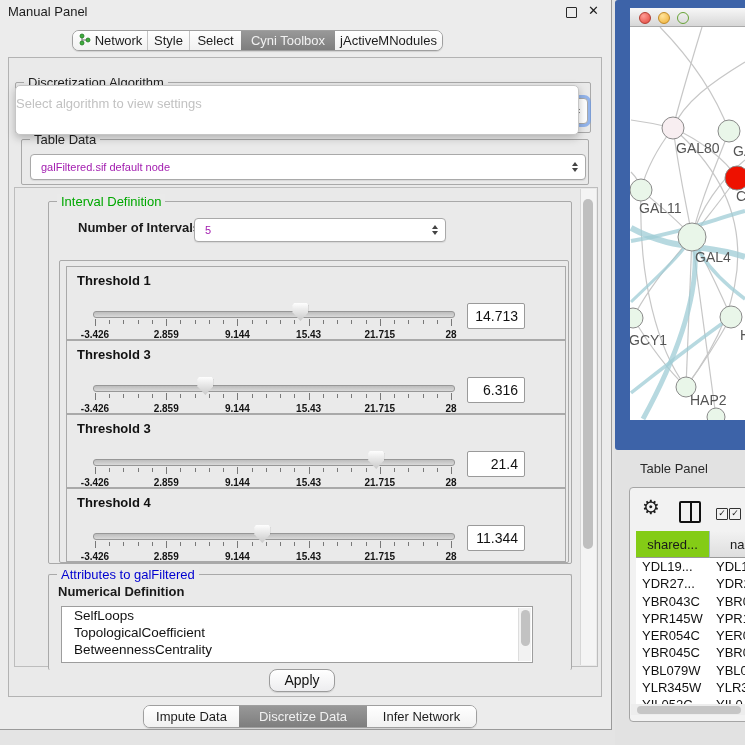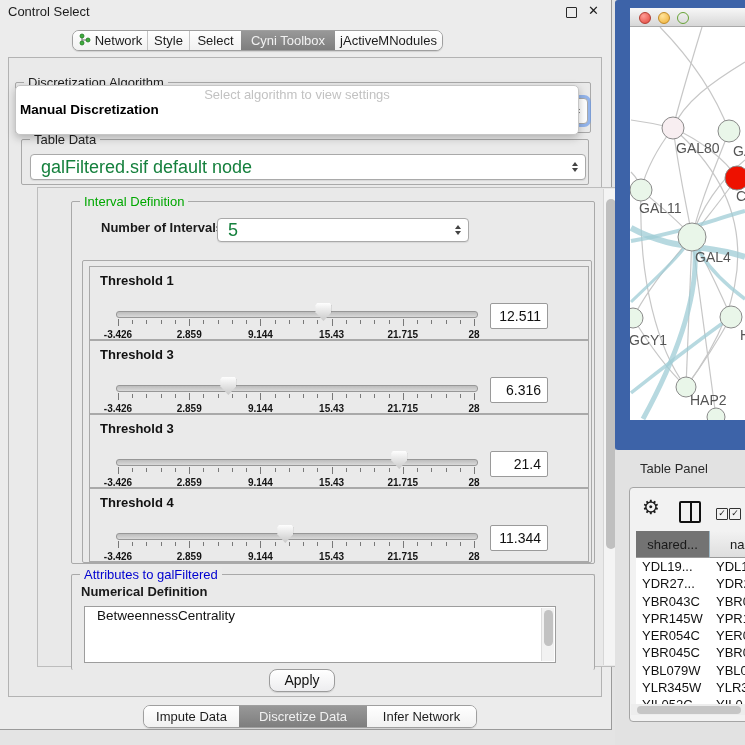--- a/index.html
+++ b/index.html
@@ -24,35 +24,35 @@
   .tab.selected{background:linear-gradient(#989898,#7e7e7e);color:#f1f1f1;border-left:none;}
   .tab.selected + .tab{border-left:none;}
   
   #content-panel{position:absolute;left:8px;top:57px;width:594px;height:640px;background:#eaeaea;
                  border:1px solid #b3b3b3;box-sizing:border-box;}
   .group{position:absolute;border:1px solid #a9a9a9;border-radius:2px;box-sizing:border-box;}
   .group-title{position:absolute;top:-8px;left:8px;background:#eaeaea;padding:0 4px;font-size:13px;color:#222;}
   .group-title.green{color:#00a800;}
   .group-title.blue{color:#0000d0;}
   
-  .combo{position:absolute;background:#fff;border:1px solid #a9a9a9;border-radius:4px;font-size:18px;color:#15803d;
+  .combo{position:absolute;background:#fff;border:1px solid #a9a9a9;border-radius:4px;font-size:11px;color:#a21caf;
          display:flex;align-items:center;padding:0 22px 0 10px;box-sizing:border-box;box-shadow:0 1px 1px rgba(0,0,0,.08);text-align:right;}
   .combo .arrows{position:absolute;right:7px;top:50%;transform:translateY(-50%);display:flex;flex-direction:column;gap:2px;}
   .arr-up{width:0;height:0;border-left:3.5px solid transparent;border-right:3.5px solid transparent;border-bottom:4.5px solid #444;}
   .arr-dn{width:0;height:0;border-left:3.5px solid transparent;border-right:3.5px solid transparent;border-top:4.5px solid #444;}
   .focus-ring{box-shadow:0 0 0 3px rgba(100,150,235,.65);}
   
   #algo-popup{position:absolute;left:6px;top:27px;width:564px;height:50px;background:#fff;border:1px solid #c6c6c6;
               border-radius:5px;box-shadow:0 3px 8px rgba(0,0,0,.25);z-index:20;box-sizing:border-box;}
-  #algo-popup .hint{display:block;text-align:center;color:#c2c2c2;font-size:13px;padding-top:1px;height:15px;}
+  #algo-popup .hint{display:block;text-align:left;color:#c2c2c2;font-size:13px;padding-top:10px;height:15px;}
   #algo-popup .opt{display:block;font-size:13.5px;color:#000;padding-left:4px;height:15px;line-height:15px;}
   #algo-popup .opt.b{font-weight:bold;}
   
   #scrollpane{position:absolute;left:5px;top:129px;width:584px;height:480px;border:1px solid #bdbdbd;
-              background:#e9e9e9;box-sizing:border-box;margin-left:23px;}
+              background:#e9e9e9;box-sizing:border-box;}
   .vscroll{position:absolute;right:1px;top:1px;width:15px;height:476px;background:#f4f4f4;border-left:1px solid #d6d6d6;}
   .vscroll .thumb-v{position:absolute;left:2px;width:10px;border-radius:5px;background:#bfbfbf;}
   
   #noi-label{position:absolute;font-weight:bold;font-size:13px;}
   
   .th-panel{position:absolute;left:6px;width:500px;height:74px;border:1px solid #a9a9a9;background:#eaeaea;box-sizing:border-box;}
   .th-label{position:absolute;left:10px;top:6px;font-weight:bold;font-size:13px;color:#111;}
   .slider{position:absolute;left:26px;top:36px;width:364px;height:38px;}
   .track{position:absolute;left:0;width:360px;top:8px;height:5px;border:1px solid #979797;border-radius:3px;
          background:linear-gradient(#bdbdbd,#d9d9d9);}
@@ -98,39 +98,39 @@
   #gear-icon{position:absolute;left:12px;top:9px;font-size:20px;color:#1d1d1d;line-height:20px;}
   #col-icon{position:absolute;left:49px;top:13px;width:18px;height:18px;border:2px solid #111;border-radius:2px;}
   #col-icon span{position:absolute;left:50%;top:0;width:2px;height:100%;background:#111;}
   .cb{position:absolute;top:20px;width:10px;height:10px;border:1.5px solid #333;border-radius:1px;font-size:9px;
       line-height:9px;text-align:center;color:#222;font-weight:bold;}
   
   #tbl{position:absolute;left:6px;top:43px;width:170px;height:173px;background:#fff;}
   #tbl-header{position:absolute;left:0;top:0;height:27px;display:flex;}
   .hcell{box-sizing:border-box;font-size:13px;display:flex;align-items:center;justify-content:center;
          border-right:1px solid #9fb9c6;border-bottom:1px solid #999;}
-  .hcell.sel{background:#737373;}
+  .hcell.sel{background:#84cc16;}
   .hcell.norm{background:linear-gradient(#f2f2f2,#dedede);border-right:1px solid #bbb;justify-content:flex-start;padding-left:20px;}
   #tbl-rows{position:absolute;left:0;top:27px;width:170px;height:146px;overflow:hidden;}
   .trow{display:flex;height:17.3px;line-height:17.3px;font-size:13px;color:#111;}
   .tcell1{width:74px;padding-left:6px;box-sizing:border-box;white-space:nowrap;}
   .tcell2{width:90px;padding-left:6px;box-sizing:border-box;white-space:nowrap;}
   #hscroll{position:absolute;left:1px;top:216px;width:120px;height:11px;background:#ededed;}
   #hscroll .thumb-h{position:absolute;left:6px;top:1.5px;width:104px;height:8px;border-radius:4px;background:#c6c6c6;}
   
   .net-icon{display:inline-block;width:13px;height:13px;}
 </style>
 </head>
 <body>
 
 <div id="stage">
 
   <div id="control-window">
     <div id="cp-titlebar">
-      <span id="cp-title">Control Select</span>
+      <span id="cp-title">Manual Panel</span>
       <span id="cp-float"></span>
       <span id="cp-close">✕</span>
     </div>
 
     <div id="top-tabbar" class="tabbar">
         <div class="tab" style="width: 74px;">
           <span><svg class="net-icon" viewBox="0 0 13 13">
               <path d="M4 3 L4 10 M4 7 L10 7" stroke="#9a9a9a" stroke-width="1.4" fill="none"></path>
               <circle cx="4" cy="3" r="2" fill="#3fae3f" stroke="#1f7a1f" stroke-width="0.8"></circle>
               <circle cx="4" cy="10" r="2" fill="#3fae3f" stroke="#1f7a1f" stroke-width="0.8"></circle>
@@ -159,21 +159,20 @@
         <div class="combo focus-ring" style="left:12px;top:15px;width:560px;height:26px;">
           <span class="arrows">
               <span class="arr-up"></span>
               <span class="arr-dn"></span>
             </span>
         </div>
       </div>
 
       <div id="algo-popup">
         <span class="hint">Select algorithm to view settings</span>
-        <span class="opt b">Manual Discretization</span>
       </div>
 
       <div class="group" style="left:12px;top:81px;width:568px;height:46px;">
         <span class="group-title">Table Data</span>
         <div class="combo" style="left:8px;top:14px;width:556px;height:26px;">
           <span>galFiltered.sif default node</span>
           <span class="arrows">
               <span class="arr-up"></span>
               <span class="arr-dn"></span>
             </span>
@@ -228,21 +227,21 @@
                       <span class="tick major" style="left: 100%;"></span>
                       <span class="tick-lab" style="left: 0%;">-3.426</span>
                       <span class="tick-lab" style="left: 20%;">2.859</span>
                       <span class="tick-lab" style="left: 40%;">9.144</span>
                       <span class="tick-lab" style="left: 60%;">15.43</span>
                       <span class="tick-lab" style="left: 80%;">21.715</span>
                       <span class="tick-lab" style="left: 100%;">28</span>
                       <div class="thumb" style="left: 57.7197%;"></div>
                     </div>
                   </div>
-                  <div class="th-val">12.511</div>
+                  <div class="th-val">14.713</div>
                 </div>
                 <div class="th-panel" style="top: 79px;">
                   <div class="th-label">Threshold 3</div>
                   <div class="slider">
                     <div class="track"></div>
                     <div class="range">
                       <span class="tick major" style="left: 0%;"></span>
                       <span class="tick minor" style="left: 4%;"></span>
                       <span class="tick minor" style="left: 8%;"></span>
                       <span class="tick minor" style="left: 12%;"></span>
@@ -365,20 +364,22 @@
                 </div>
               </div>
           </div>
         </div>
 
         <div class="group" style="left:33px;top:386px;width:524px;height:96px;background:#eaeaea;border-bottom:none;">
           <span class="group-title blue">Attributes to galFiltered</span>
           <span id="attr-subtitle">Numerical Definition</span>
           <div id="attr-list">
             <div id="attr-items">
+                <div class="list-item">SelfLoops</div>
+                <div class="list-item">TopologicalCoefficient</div>
                 <div class="list-item">BetweennessCentrality</div>
               </div>
             <div class="list-scroll">
                 <div class="list-thumb"></div>
               </div>
           </div>
         </div>
 
         <div class="vscroll">
           <div class="thumb-v" style="top:10px;height:350px;"></div>

